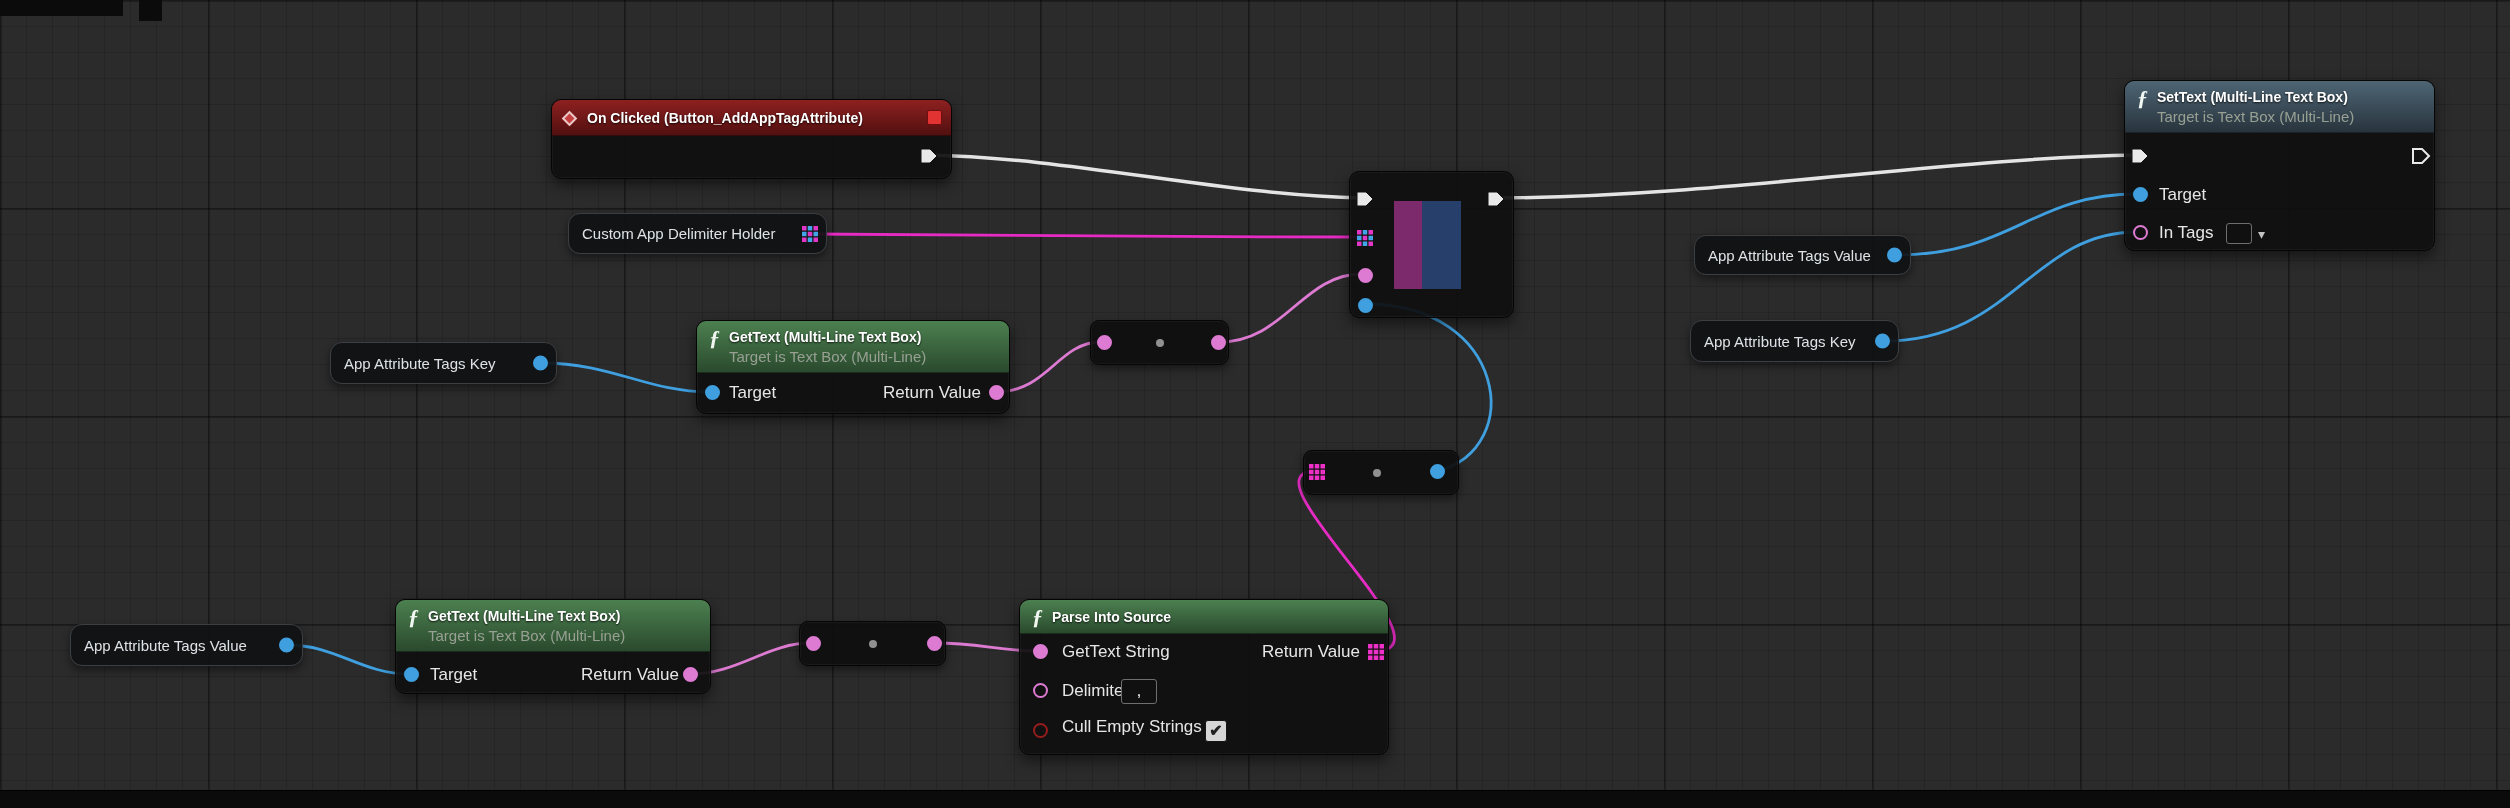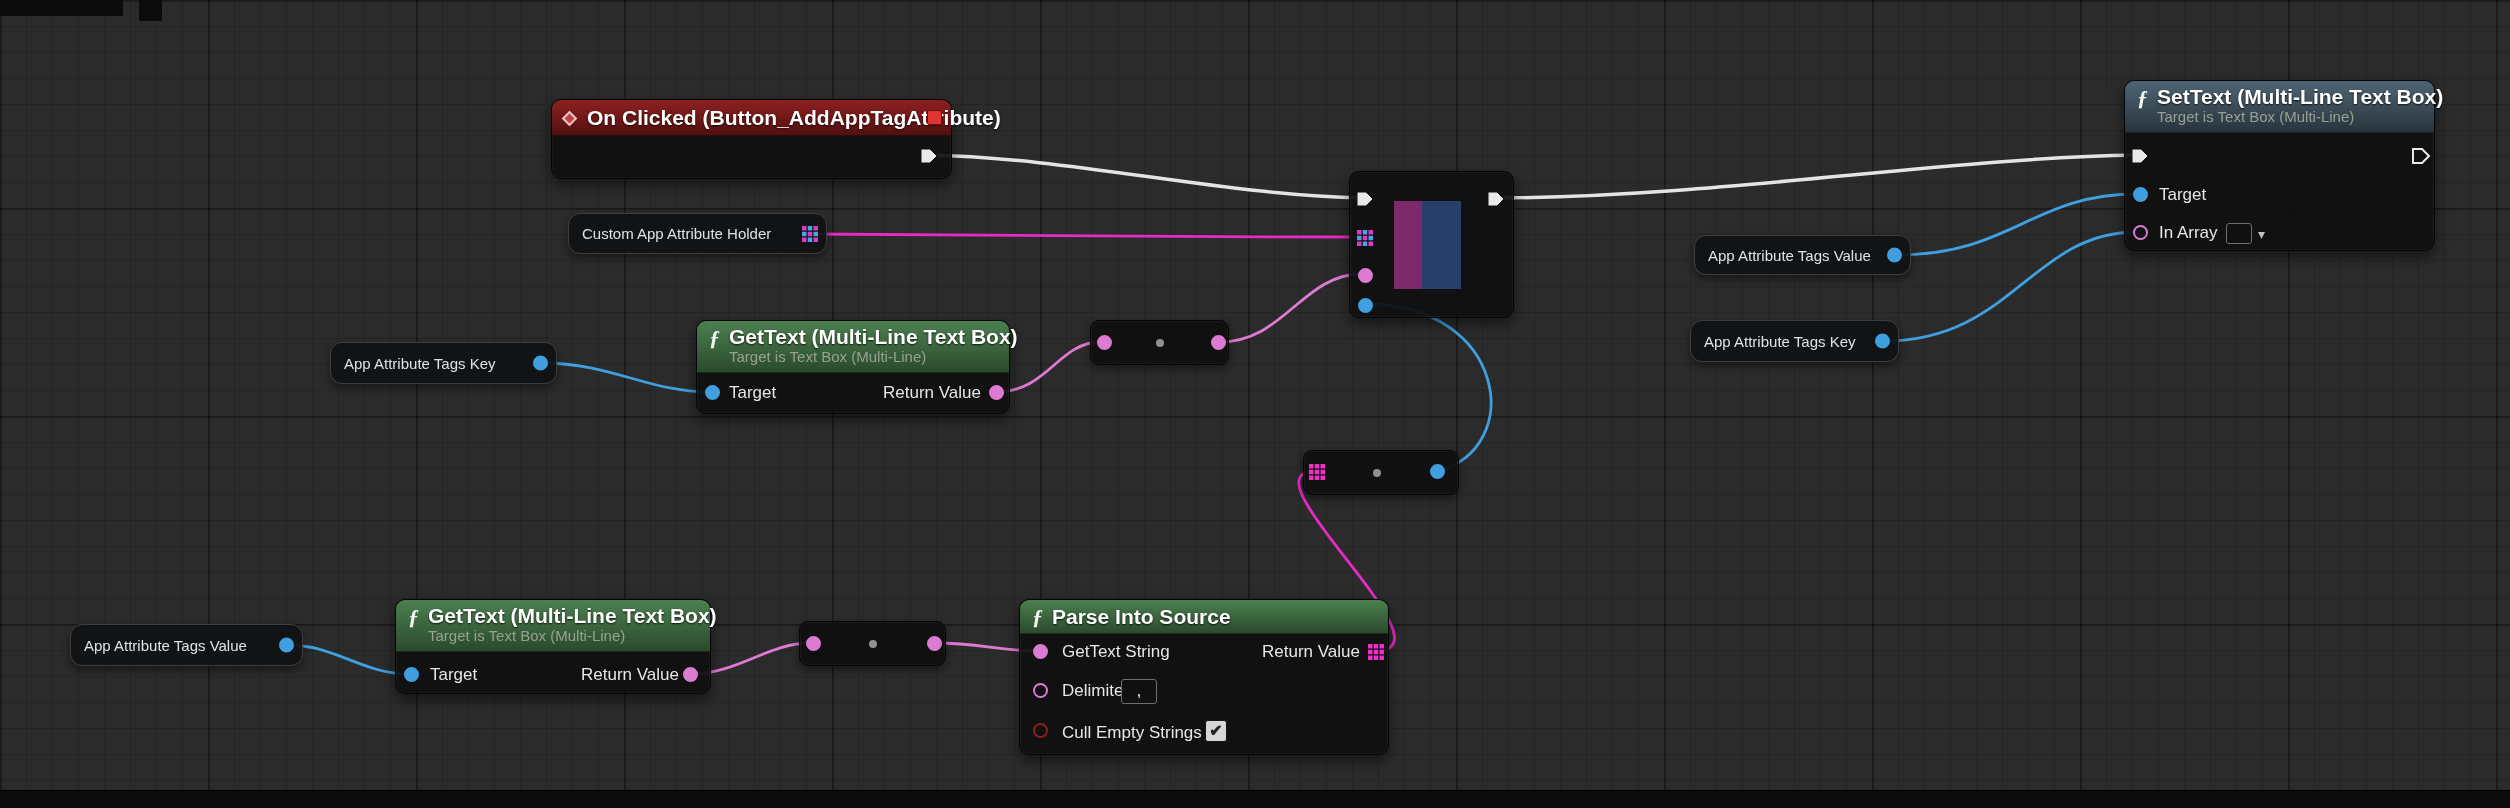--- a/index.html
+++ b/index.html
@@ -13,21 +13,21 @@
     background-size:208px 208px,208px 208px,26px 26px,26px 26px;
     color:#e8e8e8;}
   .wires{position:absolute;left:0;top:0;z-index:1}
   .node{position:absolute;z-index:2;background:rgba(15,15,15,0.93);border:1px solid #050505;border-radius:10px;
         box-shadow:0 6px 14px rgba(0,0,0,0.5), inset 0 0 0 1px rgba(255,255,255,0.04)}
   .hdr{position:relative;display:flex;align-items:flex-start;border-radius:9px 9px 0 0;border-bottom:1px solid rgba(0,0,0,0.65);padding:5px 12px 4px 12px}
   .hdr-event{background:linear-gradient(180deg,#8e2020,#521010);height:36px;align-items:center}
   .hdr-fn{background:linear-gradient(180deg,#4c8050,#2a4a2d);height:52px}
   .hdr-target{background:linear-gradient(180deg,#4e6574,#28343d);height:52px}
   .hdr-single{background:linear-gradient(180deg,#4c8050,#2a4a2d);height:34px;align-items:center}
-  .title{font-size:21px;font-weight:bold;color:#fff;text-shadow:0 1px 2px rgba(0,0,0,0.8);white-space:nowrap;line-height:22px}
+  .title{font-size:14px;font-weight:bold;color:#fff;text-shadow:0 1px 2px rgba(0,0,0,0.8);white-space:nowrap;line-height:22px}
   .subtitle{display:block;font-size:15px;color:#98a093;white-space:nowrap;line-height:18px}
   .hdr-text{display:flex;flex-direction:column}
   .fn-icon{font-family:"Liberation Serif",serif;font-style:italic;font-weight:bold;font-size:22px;margin-right:9px;color:#f0f6f0;line-height:24px}
   .event-icon{display:inline-block;width:11px;height:11px;background:#c74040;border:2px solid #e9c9c9;transform:rotate(45deg);margin-right:12px;flex:none}
   .delegate{position:absolute;right:9px;top:10px;width:15px;height:15px;background:#e23333;border:1px solid #6e0e0e;border-radius:2px}
   .pill{position:absolute;z-index:2;display:flex;align-items:center;background:rgba(16,17,19,0.92);border:1px solid #3c3f42;border-radius:12px;
         box-shadow:0 4px 9px rgba(0,0,0,0.45);font-size:15px;color:#dde2e6;padding:0 36px 0 13px;white-space:nowrap}
   .compact{position:absolute;z-index:2;background:rgba(15,15,15,0.94);border:1px solid #050505;border-radius:9px;
         box-shadow:0 4px 9px rgba(0,0,0,0.45), inset 0 0 0 1px rgba(255,255,255,0.04)}
   .pin{position:absolute}
@@ -71,21 +71,21 @@
       <span class="event-icon"></span>
       <span class="title">On Clicked (Button_AddAppTagAttribute)</span>
       <span class="delegate"></span>
     </div>
     <svg class="pin" style="left:366px;top:45px" width="22" height="22" viewBox="0 0 22 22">
       <polygon points="3,4 12,4 19,11 12,18 3,18" fill="#e9e9e9" stroke="#101010" stroke-width="1"></polygon>
     </svg>
   </div>
 
   <div class="pill" style="left:568px;top:213px;width:259px;height:41px">
-    <span>Custom App Attribute Holder</span>
+    <span>Custom App Delimiter Holder</span>
     <svg class="pinr" width="16" height="16" viewBox="0 0 16 16">
       <rect x="0" y="0" width="4.5" height="4.5" fill="#e136c6"></rect>
         <rect x="5.75" y="0" width="4.5" height="4.5" fill="#42a5e8"></rect>
         <rect x="11.5" y="0" width="4.5" height="4.5" fill="#e136c6"></rect>
       <rect x="0" y="5.75" width="4.5" height="4.5" fill="#42a5e8"></rect>
         <rect x="5.75" y="5.75" width="4.5" height="4.5" fill="#e136c6"></rect>
         <rect x="11.5" y="5.75" width="4.5" height="4.5" fill="#42a5e8"></rect>
       <rect x="0" y="11.5" width="4.5" height="4.5" fill="#e136c6"></rect>
         <rect x="5.75" y="11.5" width="4.5" height="4.5" fill="#42a5e8"></rect>
         <rect x="11.5" y="11.5" width="4.5" height="4.5" fill="#e136c6"></rect>
@@ -161,21 +161,21 @@
     </div>
     <svg class="pin" style="left:4px;top:64px" width="22" height="22" viewBox="0 0 22 22">
       <polygon points="3,4 12,4 19,11 12,18 3,18" fill="#e9e9e9" stroke="#101010" stroke-width="1"></polygon>
     </svg>
     <svg class="pin" style="left:285px;top:64px" width="22" height="22" viewBox="0 0 22 22">
       <polygon points="3,4 12,4 19,11 12,18 3,18" fill="none" stroke="#e9e9e9" stroke-width="2"></polygon>
     </svg>
     <span class="pin circ on" style="--c:#3f9fdf;left:8px;top:106px"></span>
     <span class="plabel" style="left:34px;top:104px">Target</span>
     <span class="pin circ" style="--c:#dd7ad2;left:8px;top:144px"></span>
-    <span class="plabel" style="left:34px;top:142px">In Array</span>
+    <span class="plabel" style="left:34px;top:142px">In Tags</span>
     <span class="inputbox" style="left:101px;top:142px;width:26px;height:21px"></span>
     <span class="dropdown" style="left:133px;top:143px">▾</span>
   </div>
 
   <div class="node" style="left:395px;top:599px;width:316px;height:95px">
     <div class="hdr hdr-fn">
       <span class="fn-icon">ƒ</span>
       <span class="hdr-text">
         <span class="title">GetText (Multi-Line Text Box)</span>
         <span class="subtitle">Target is Text Box (Multi-Line)</span>
@@ -216,21 +216,21 @@
         <rect x="0" y="11.5" width="4.5" height="4.5"></rect>
           <rect x="5.75" y="11.5" width="4.5" height="4.5"></rect>
           <rect x="11.5" y="11.5" width="4.5" height="4.5"></rect>
       </g>
     </svg>
     <span class="plabel r" style="right:28px;top:42px">Return Value</span>
     <span class="pin circ" style="--c:#dd7ad2;left:13px;top:83px"></span>
     <span class="plabel" style="left:42px;top:81px">Delimiter</span>
     <span class="inputbox" style="left:101px;top:79px;width:36px;height:25px">,</span>
     <span class="pin circ" style="--c:#951c1c;left:13px;top:123px"></span>
-    <span class="plabel" style="left:42px;top:123px">Cull Empty Strings</span>
+    <span class="plabel" style="left:42px;top:117px">Cull Empty Strings</span>
     <span class="checkbox" style="left:185px;top:120px;width:22px;height:22px">✔</span>
   </div>
 
   <div class="compact" style="left:1303px;top:450px;width:156px;height:45px">
     <svg class="pin" style="left:5px;top:13px" width="16" height="16" viewBox="0 0 16 16">
       <g fill="#ee2fc8">
         <rect x="0" y="0" width="4.5" height="4.5"></rect>
           <rect x="5.75" y="0" width="4.5" height="4.5"></rect>
           <rect x="11.5" y="0" width="4.5" height="4.5"></rect>
         <rect x="0" y="5.75" width="4.5" height="4.5"></rect>

